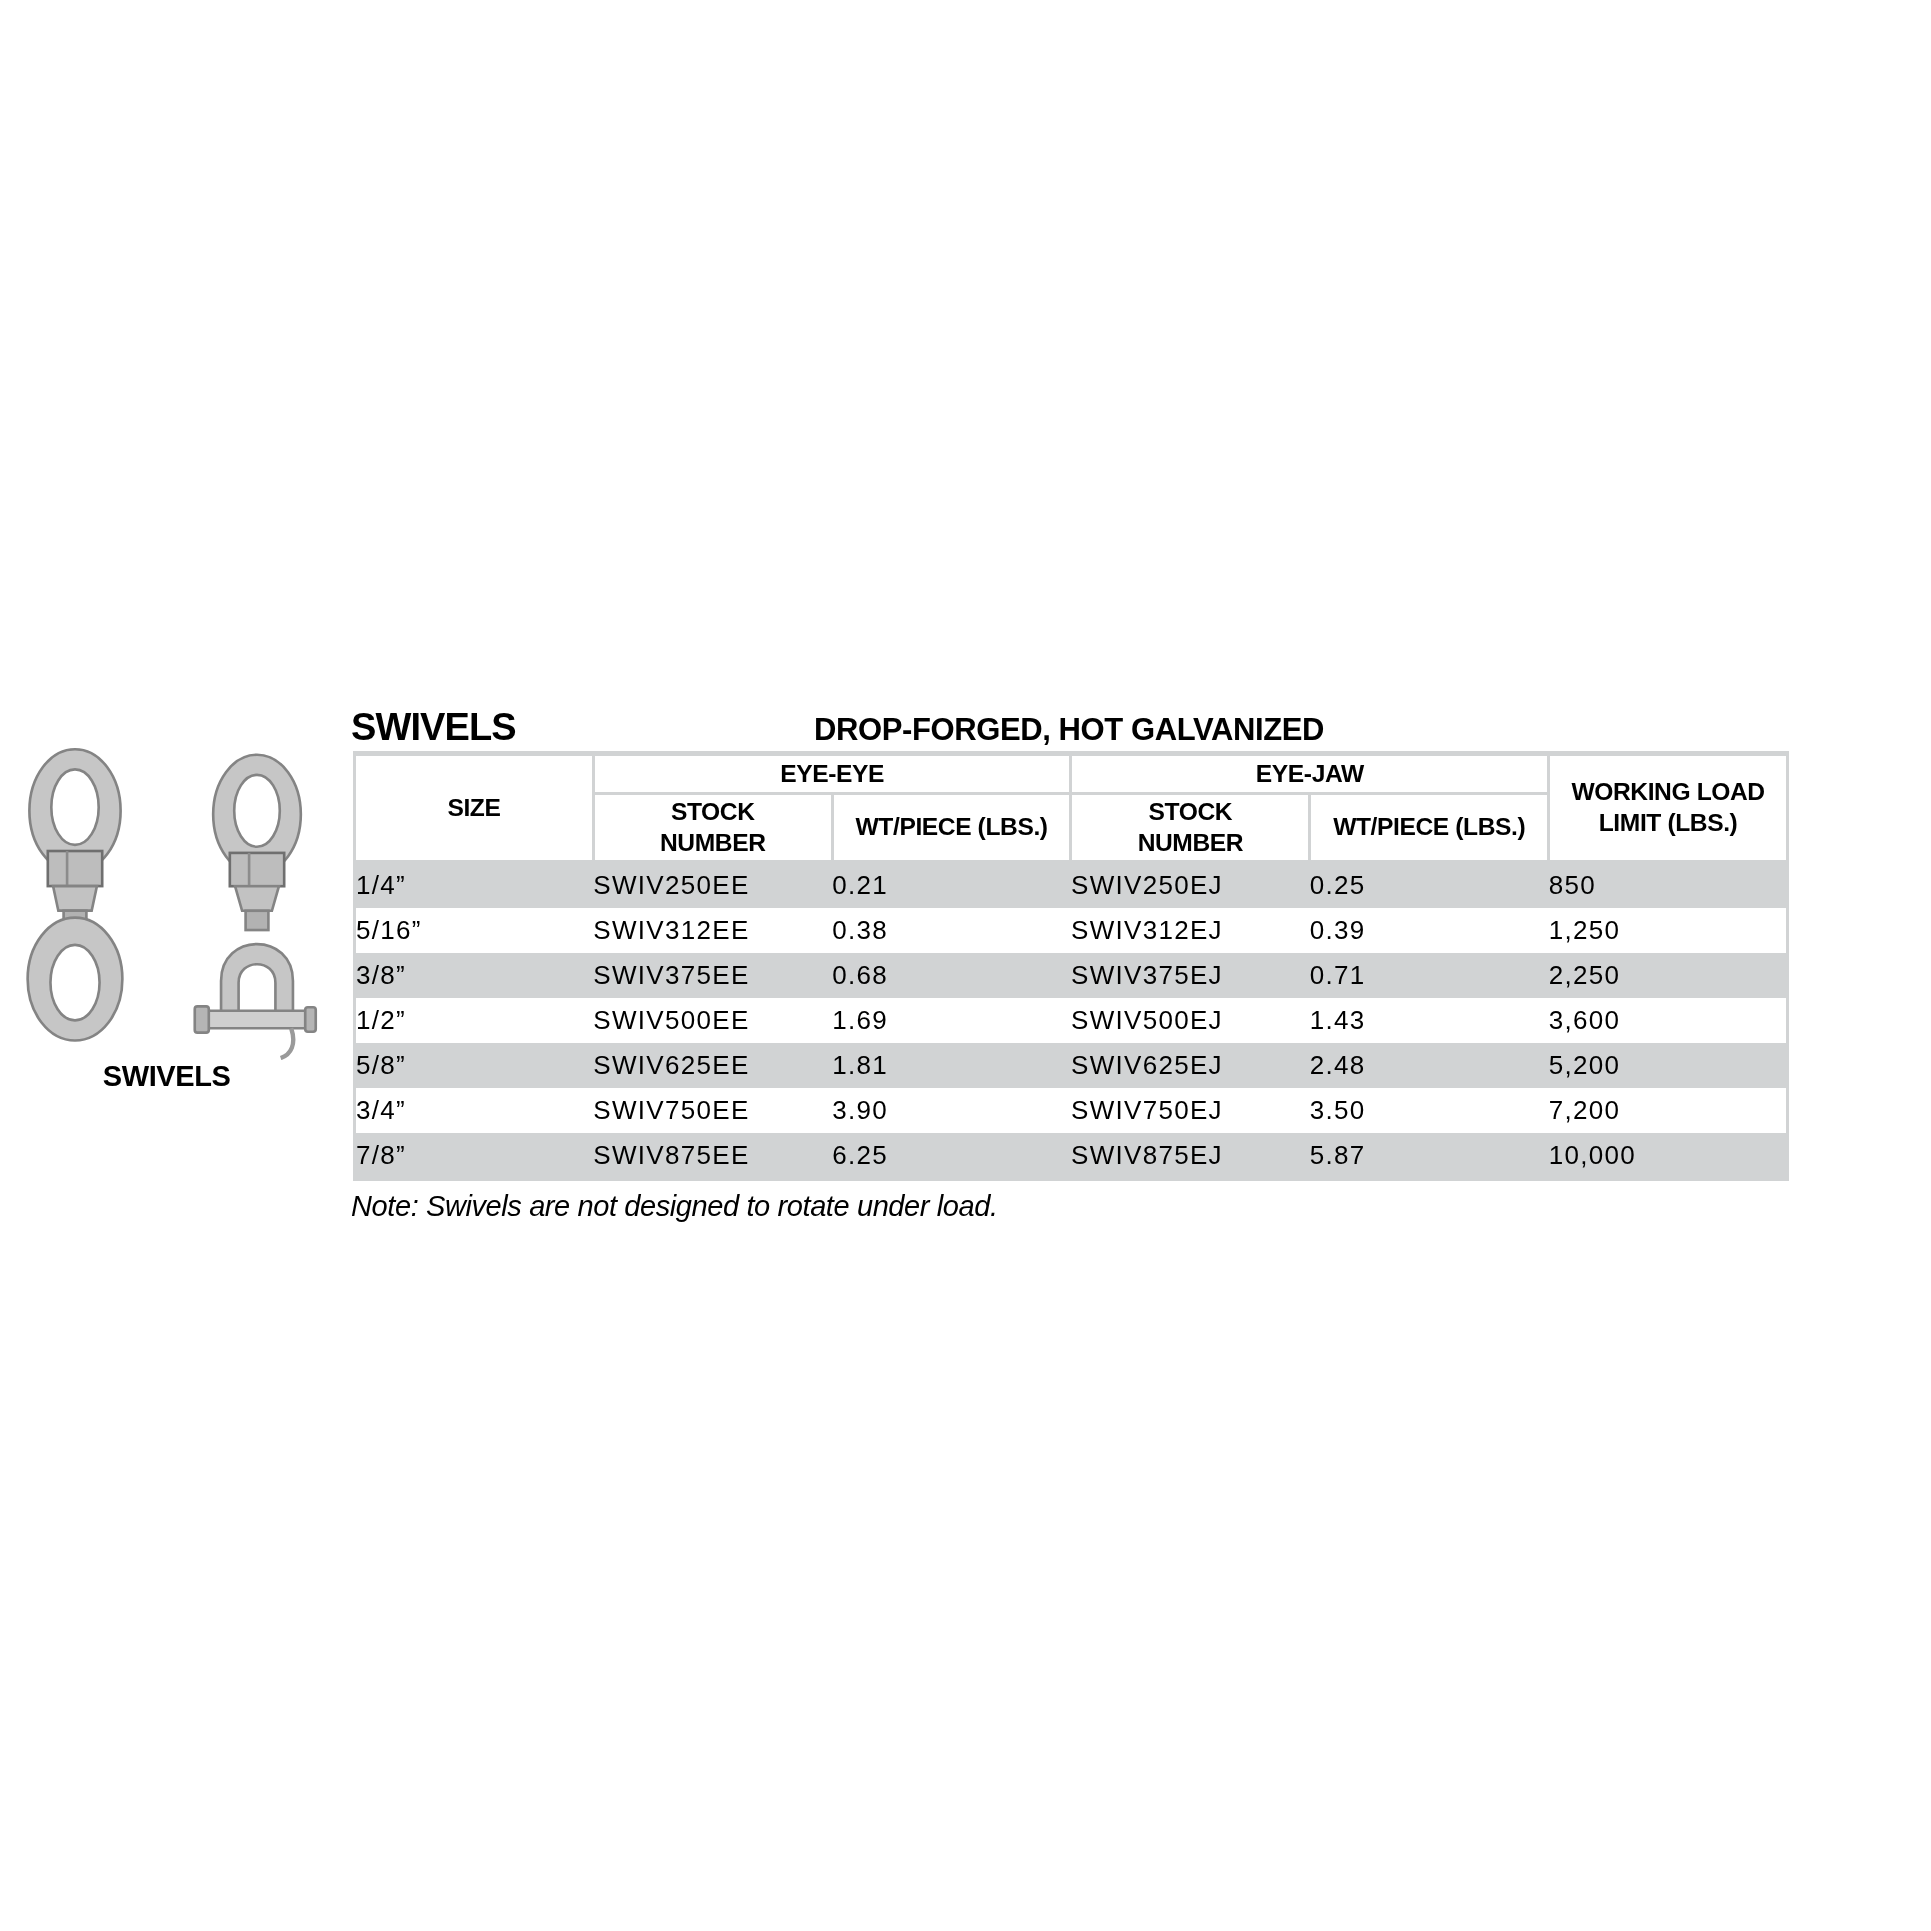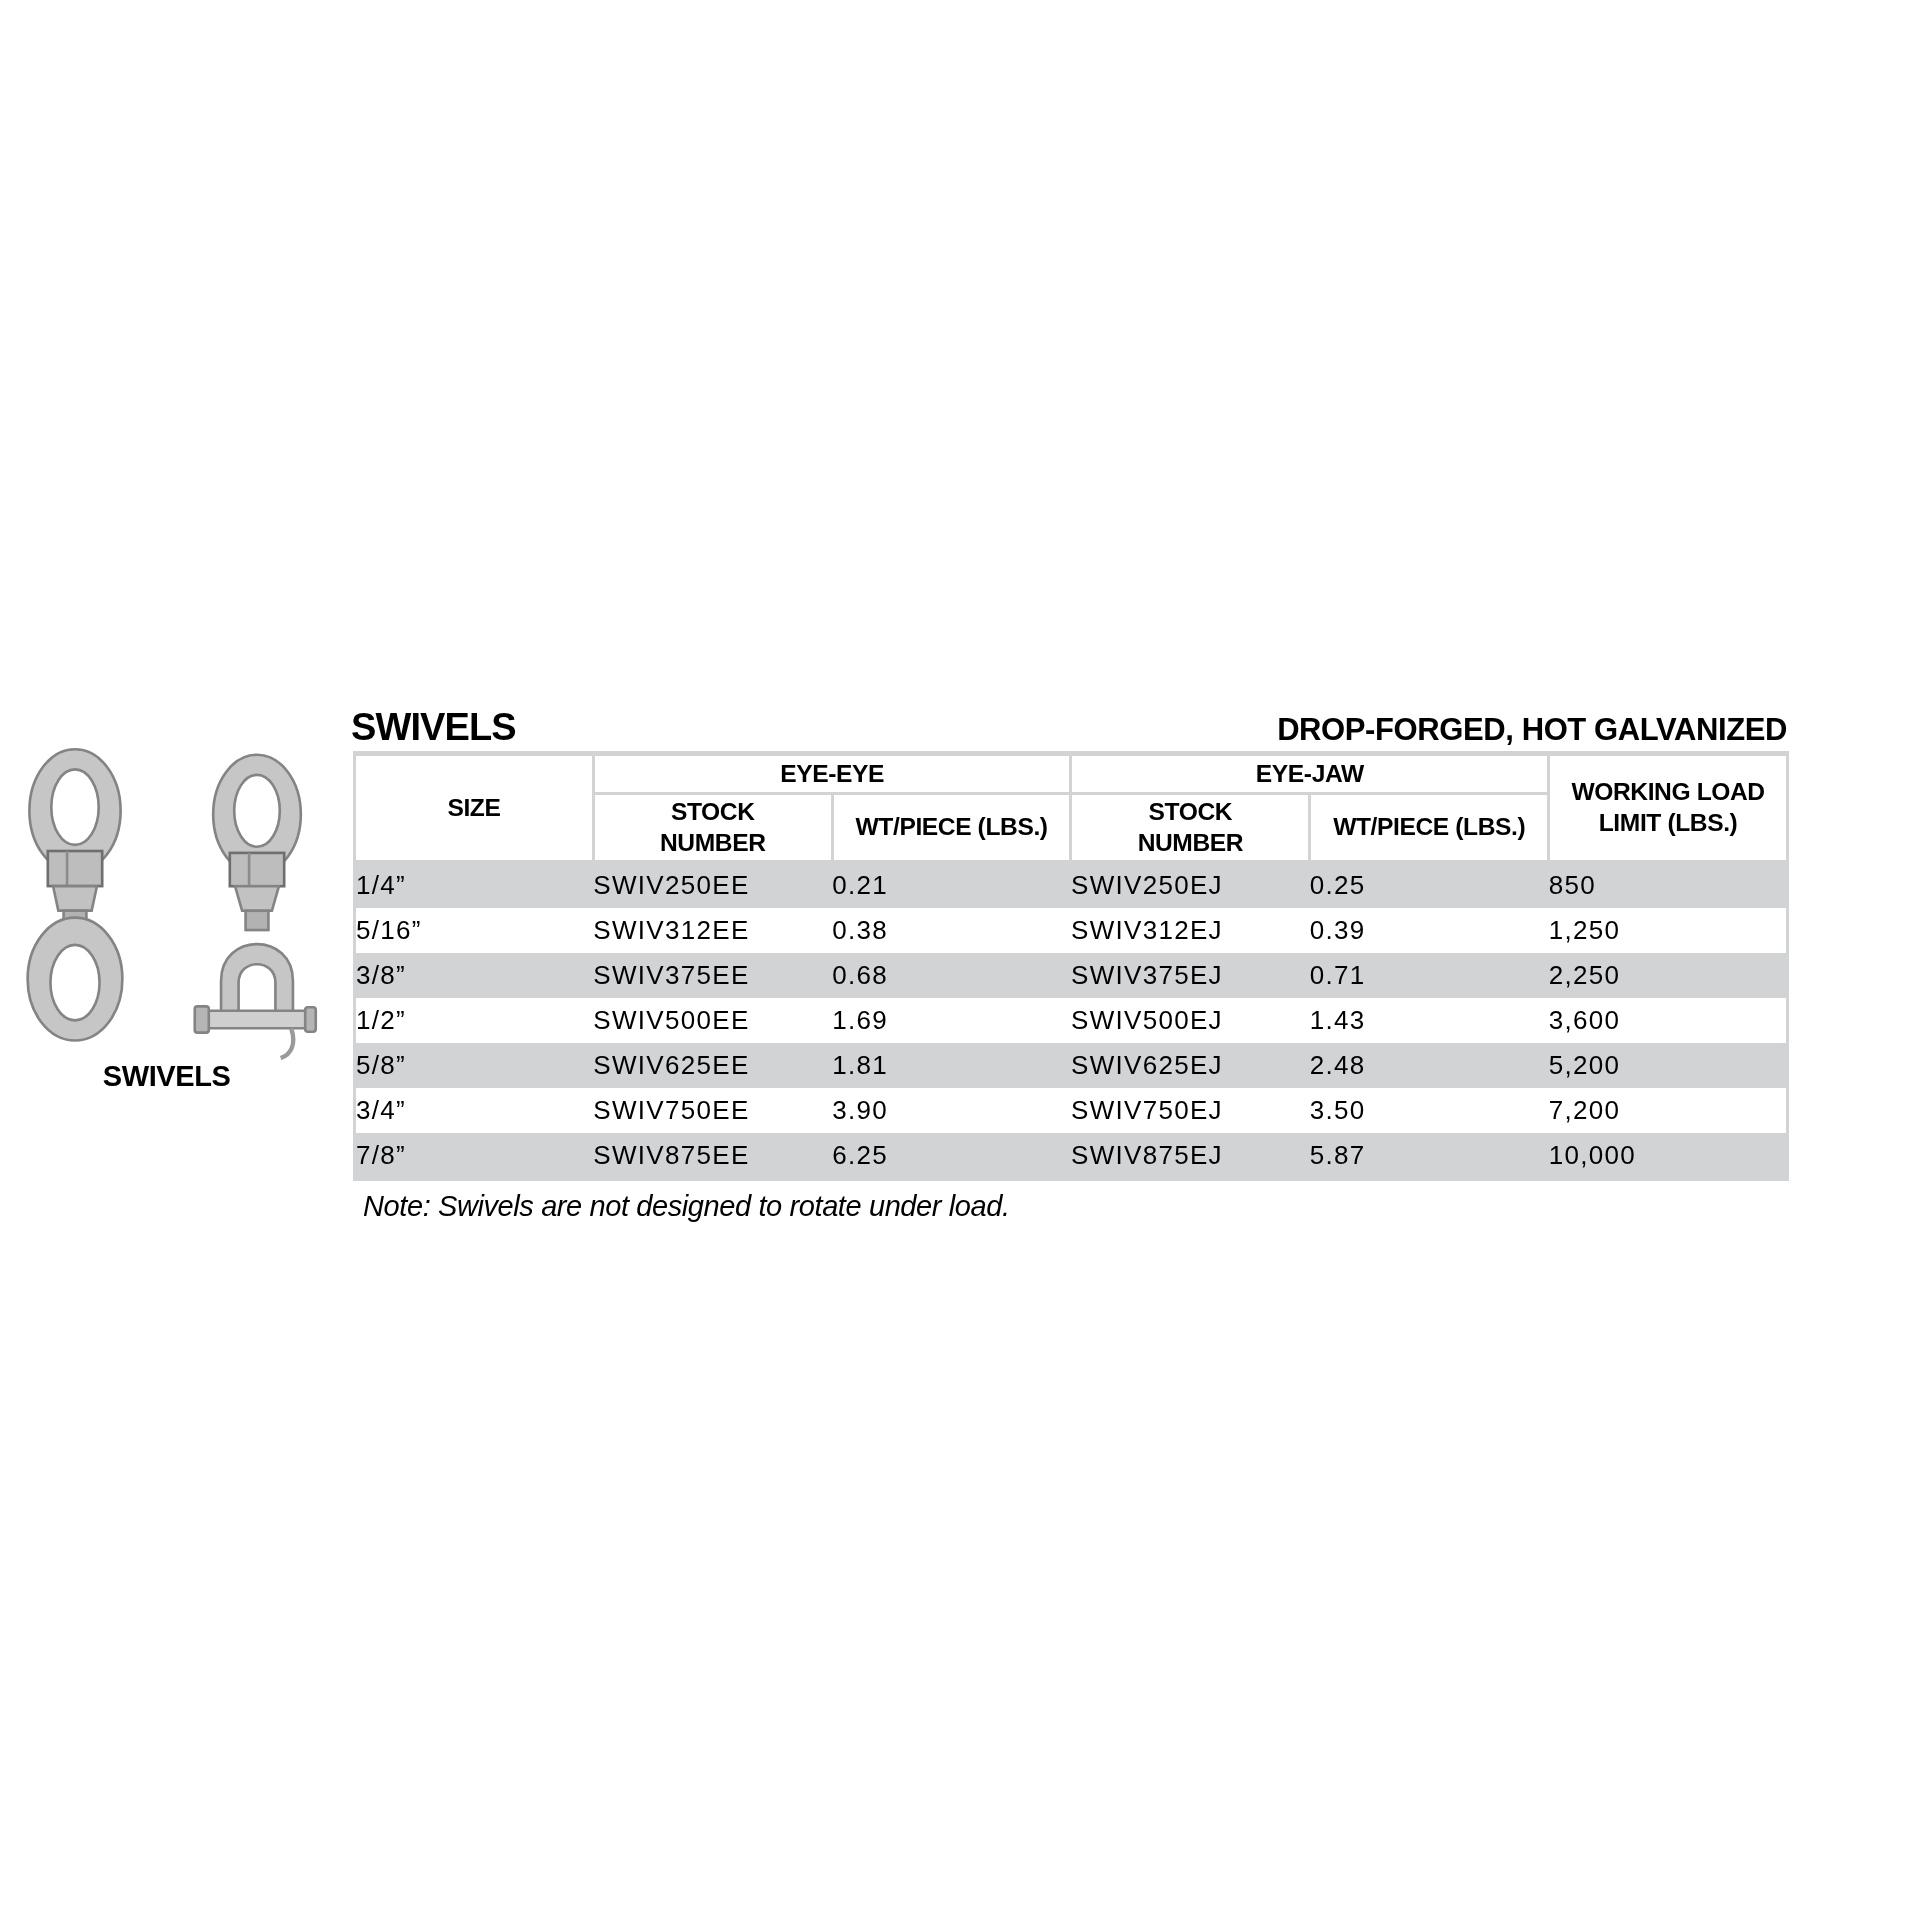--- a/index.html
+++ b/index.html
@@ -10,21 +10,21 @@
   }
   .page{position:absolute;inset:0;}
 
   
   .page-title{
     position:absolute;left:351px;top:708px;
     font-size:38px;font-weight:bold;letter-spacing:-0.9px;line-height:1;
   }
   .page-subtitle{
     position:absolute;left:351px;top:714px;width:1436px;
-    text-align:right;font-size:31px;font-weight:bold;letter-spacing:-0.4px;line-height:1;
+    text-align:center;font-size:31px;font-weight:bold;letter-spacing:-0.4px;line-height:1;
   }
 
   
   .figure{position:absolute;left:0;top:737px;width:334px;height:369px;}
   .figure svg{position:absolute;}
   .svg-ee{left:16px;top:7px;}
   .svg-ej{left:193px;top:14px;}
   .figcaption{
     position:absolute;left:17.6px;top:323px;width:298px;
     text-align:center;font-size:29px;font-weight:bold;letter-spacing:-0.4px;
@@ -47,21 +47,21 @@
   table.spec th.wrap{white-space:pre-line;}
   table.spec td{
     border:none;height:45px;padding:0;
     font-size:26px;letter-spacing:1.3px;vertical-align:middle;
   }
   table.spec tbody tr.shaded{background:#d1d3d4;}
 
   
   .note{
     position:absolute;left:351px;top:1190px;
-    font-size:29px;font-style:italic;letter-spacing:-0.4px;margin-left:12px;
+    font-size:29px;font-style:italic;letter-spacing:-0.4px;
   }
 </style>
 </head>
 <body>
 
 <div class="page">
 
   <div class="figure">
     <svg class="svg-ee" width="118" height="300" viewBox="0 0 134 342">
 

